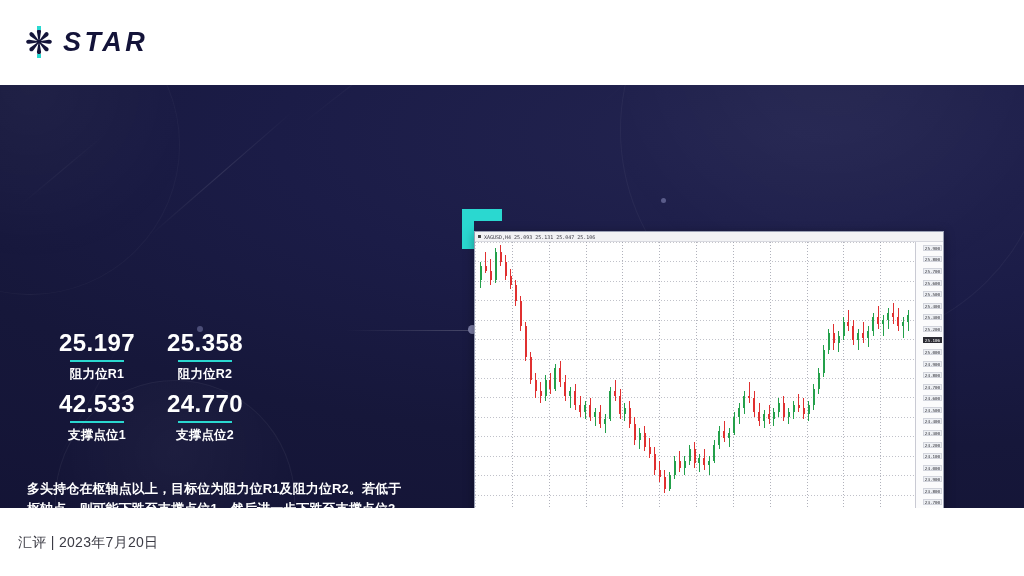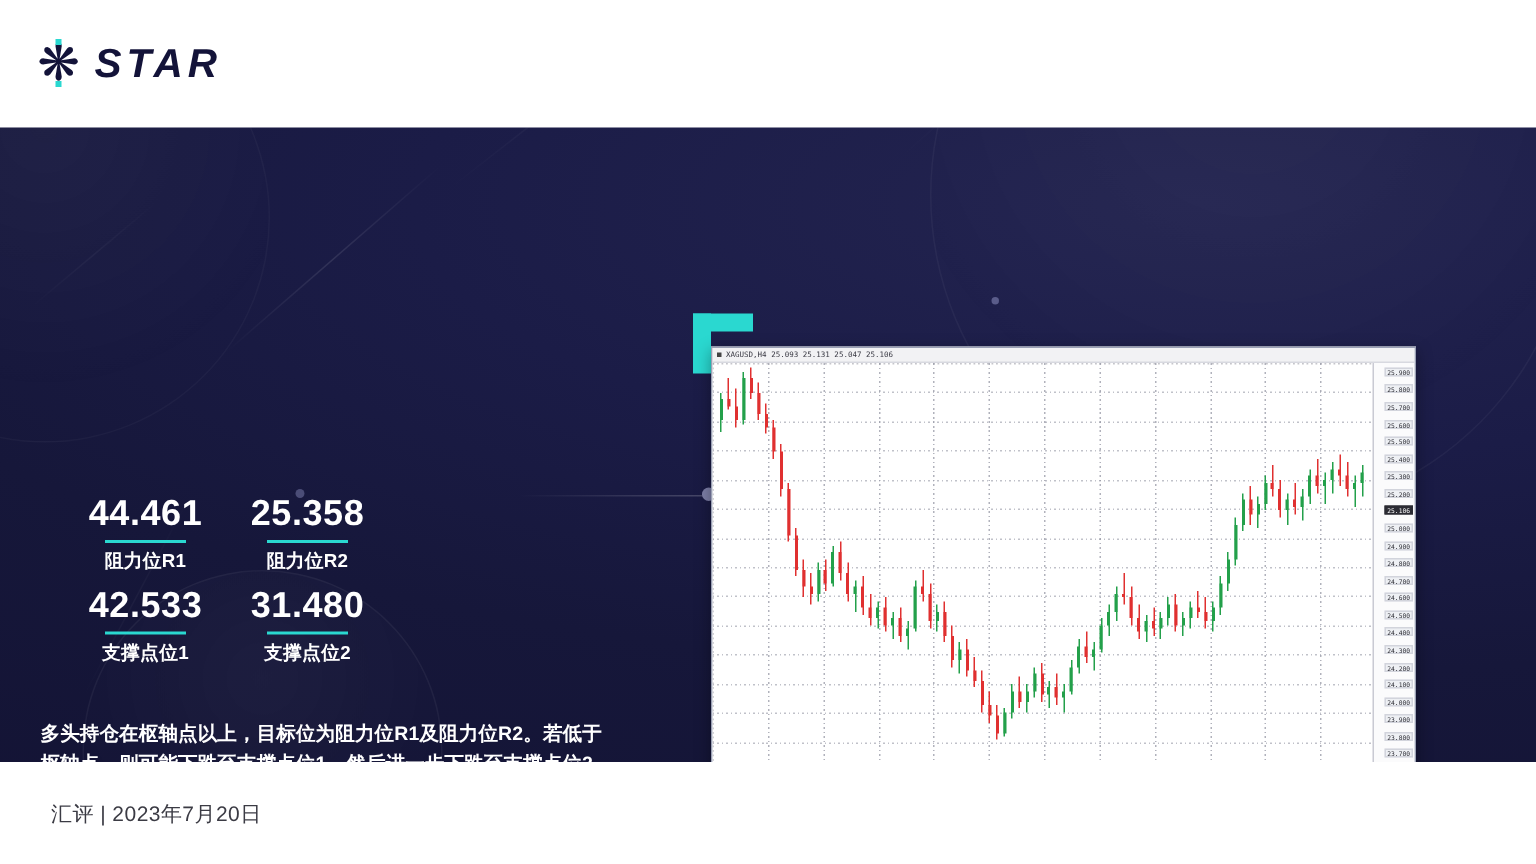--- a/index.html
+++ b/index.html
@@ -140,21 +140,21 @@
     font-family:"DejaVu Sans Mono",monospace;
     background:#eef0f4; padding:0 1px; border:1px solid #d2d4dc;
   }
   .ytick.cur { background:#2b2b33; color:#ffffff; border-color:#2b2b33; }
 
   
   .footer {
     position:absolute; left:0; top:508px; width:1024px; height:68px; background:#ffffff;
   }
   .footer .ftxt {
-    position:absolute; left:34px; top:26px;
+    position:absolute; left:18px; top:26px;
     color:#3b3b44; font-size:14px; letter-spacing:.3px;
   }
 </style>
 </head>
 <body>
 
 <div class="header">
   <div class="logo-wrap">
     <div class="logo-mark">
       <div class="ast">❋</div>
@@ -178,36 +178,36 @@
   <div class="streak s4"></div>
   <div class="streak s5"></div>
   <div class="streak s6"></div>
   <div class="hline"></div>
   <div class="dot d1"></div>
   <div class="dot d2"></div>
   <div class="dot d3"></div>
 
 
   <div class="stat r1">
-    <div class="val">44.461</div>
+    <div class="val">25.197</div>
     <div class="rule"></div>
     <div class="lbl">阻力位R1</div>
   </div>
   <div class="stat r2">
     <div class="val">25.358</div>
     <div class="rule"></div>
     <div class="lbl">阻力位R2</div>
   </div>
   <div class="stat s1p">
     <div class="val">42.533</div>
     <div class="rule"></div>
     <div class="lbl">支撑点位1</div>
   </div>
   <div class="stat s2p">
-    <div class="val">31.480</div>
+    <div class="val">24.770</div>
     <div class="rule"></div>
     <div class="lbl">支撑点位2</div>
   </div>
 
   <div class="analysis">
     <div class="abody">多头持仓在枢轴点以上，目标位为阻力位R1及阻力位R2。若低于枢轴点，则可能下跌至支撑点位1，然后进一步下跌至支撑点位2作为目标位。</div>
   </div>
 
   <div class="br br-tl">
     <span class="h"></span>

